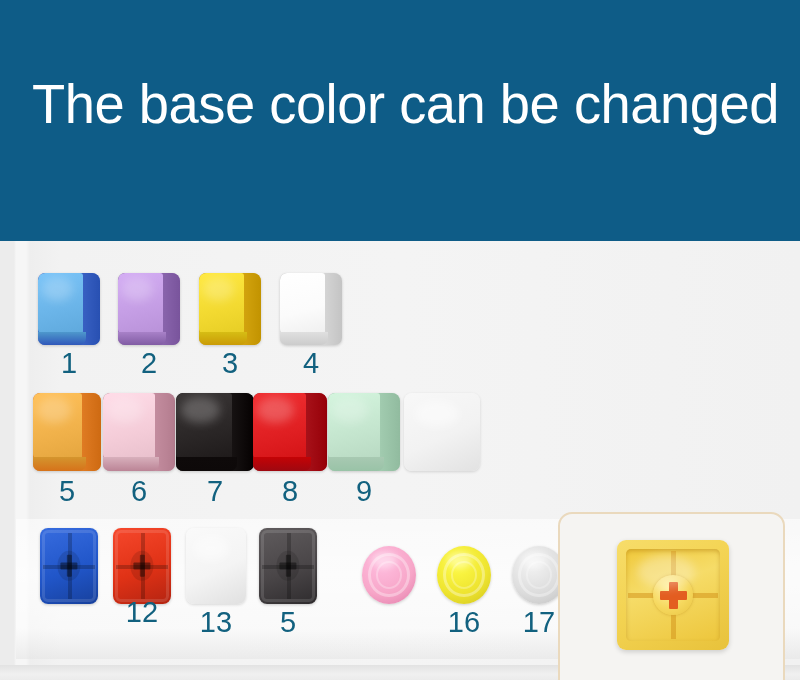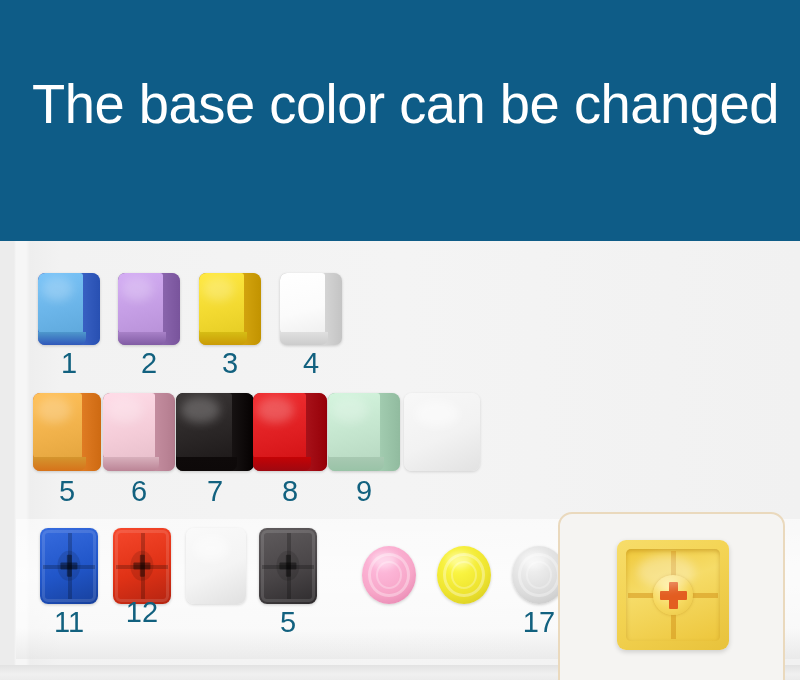--- a/index.html
+++ b/index.html
@@ -410,35 +410,35 @@
 
     <div class="row" id="row-3" style="left:0; top:265px; width:800px; height:130px;">
         <div class="cap-slot" style="left: 40px; top: 22px; width: 58px; height: 76px;">
           <div class="cap-under" style="background:linear-gradient(160deg,#376cdf,#2156c9 55%,#17409c)">
             <div class="lip"></div>
             <div class="rib-h"></div>
             <div class="rib-v"></div>
             <div class="stem"></div>
           </div>
         </div>
-        <div class="num" style="left: 26px; top: 102px; width: 86px; color: rgb(18, 97, 127);">11</div>
         <div class="cap-slot" style="left: 113px; top: 22px; width: 58px; height: 76px;">
           <div class="cap-under" style="background:linear-gradient(160deg,#f6482c,#e03216 55%,#b32411)">
             <div class="lip"></div>
             <div class="rib-h"></div>
             <div class="rib-v"></div>
             <div class="stem"></div>
           </div>
         </div>
         <div class="num" style="left: 99px; top: 92px; width: 86px; color: rgb(18, 97, 127);">12</div>
         <div class="cap-slot" style="left: 186px; top: 22px; width: 60px; height: 76px;">
           <div class="cap-flat" style="background:linear-gradient(155deg,#fafafa,#f4f4f4 55%,#e0e0e0)">
             <div class="gloss" style="position:absolute;left:14%;top:10%;width:58%;height:34%;border-radius:50%;background:rgba(255,255,255,0.45);filter:blur(5px)"></div>
           </div>
         </div>
+        <div class="num" style="left: 172px; top: 102px; width: 88px; color: rgb(18, 97, 127);">13</div>
         <div class="cap-slot" style="left: 259px; top: 22px; width: 58px; height: 76px;">
           <div class="cap-under" style="background:linear-gradient(160deg,#605c5e,#4a4648 55%,#2e2b2d)">
             <div class="lip"></div>
             <div class="rib-h"></div>
             <div class="rib-v"></div>
             <div class="stem"></div>
           </div>
         </div>
         <div class="num" style="left: 245px; top: 102px; width: 86px; color: rgb(18, 97, 127);">5</div>
         <div class="cap-slot" style="left: 362px; top: 40px; width: 54px; height: 58px;">
@@ -448,20 +448,21 @@
             <div class="hi"></div>
           </div>
         </div>
         <div class="cap-slot" style="left: 437px; top: 40px; width: 54px; height: 58px;">
           <div class="cap-round" style="background:radial-gradient(circle at 38% 30%,#fffc48 0%,#eee430 58%,#d0c41c 100%)">
             <div class="ring"></div>
             <div class="ring2"></div>
             <div class="hi"></div>
           </div>
         </div>
+        <div class="num" style="left: 423px; top: 102px; width: 82px; color: rgb(18, 97, 127);">16</div>
         <div class="cap-slot" style="left: 512px; top: 40px; width: 54px; height: 58px;">
           <div class="cap-round" style="background:radial-gradient(circle at 38% 30%,#f4f4f4 0%,#dcdcdc 58%,#c0c0c0 100%)">
             <div class="ring"></div>
             <div class="ring2"></div>
             <div class="hi"></div>
           </div>
         </div>
         <div class="num" style="left: 498px; top: 102px; width: 82px; color: rgb(18, 97, 127);">17</div>
       </div>
 

